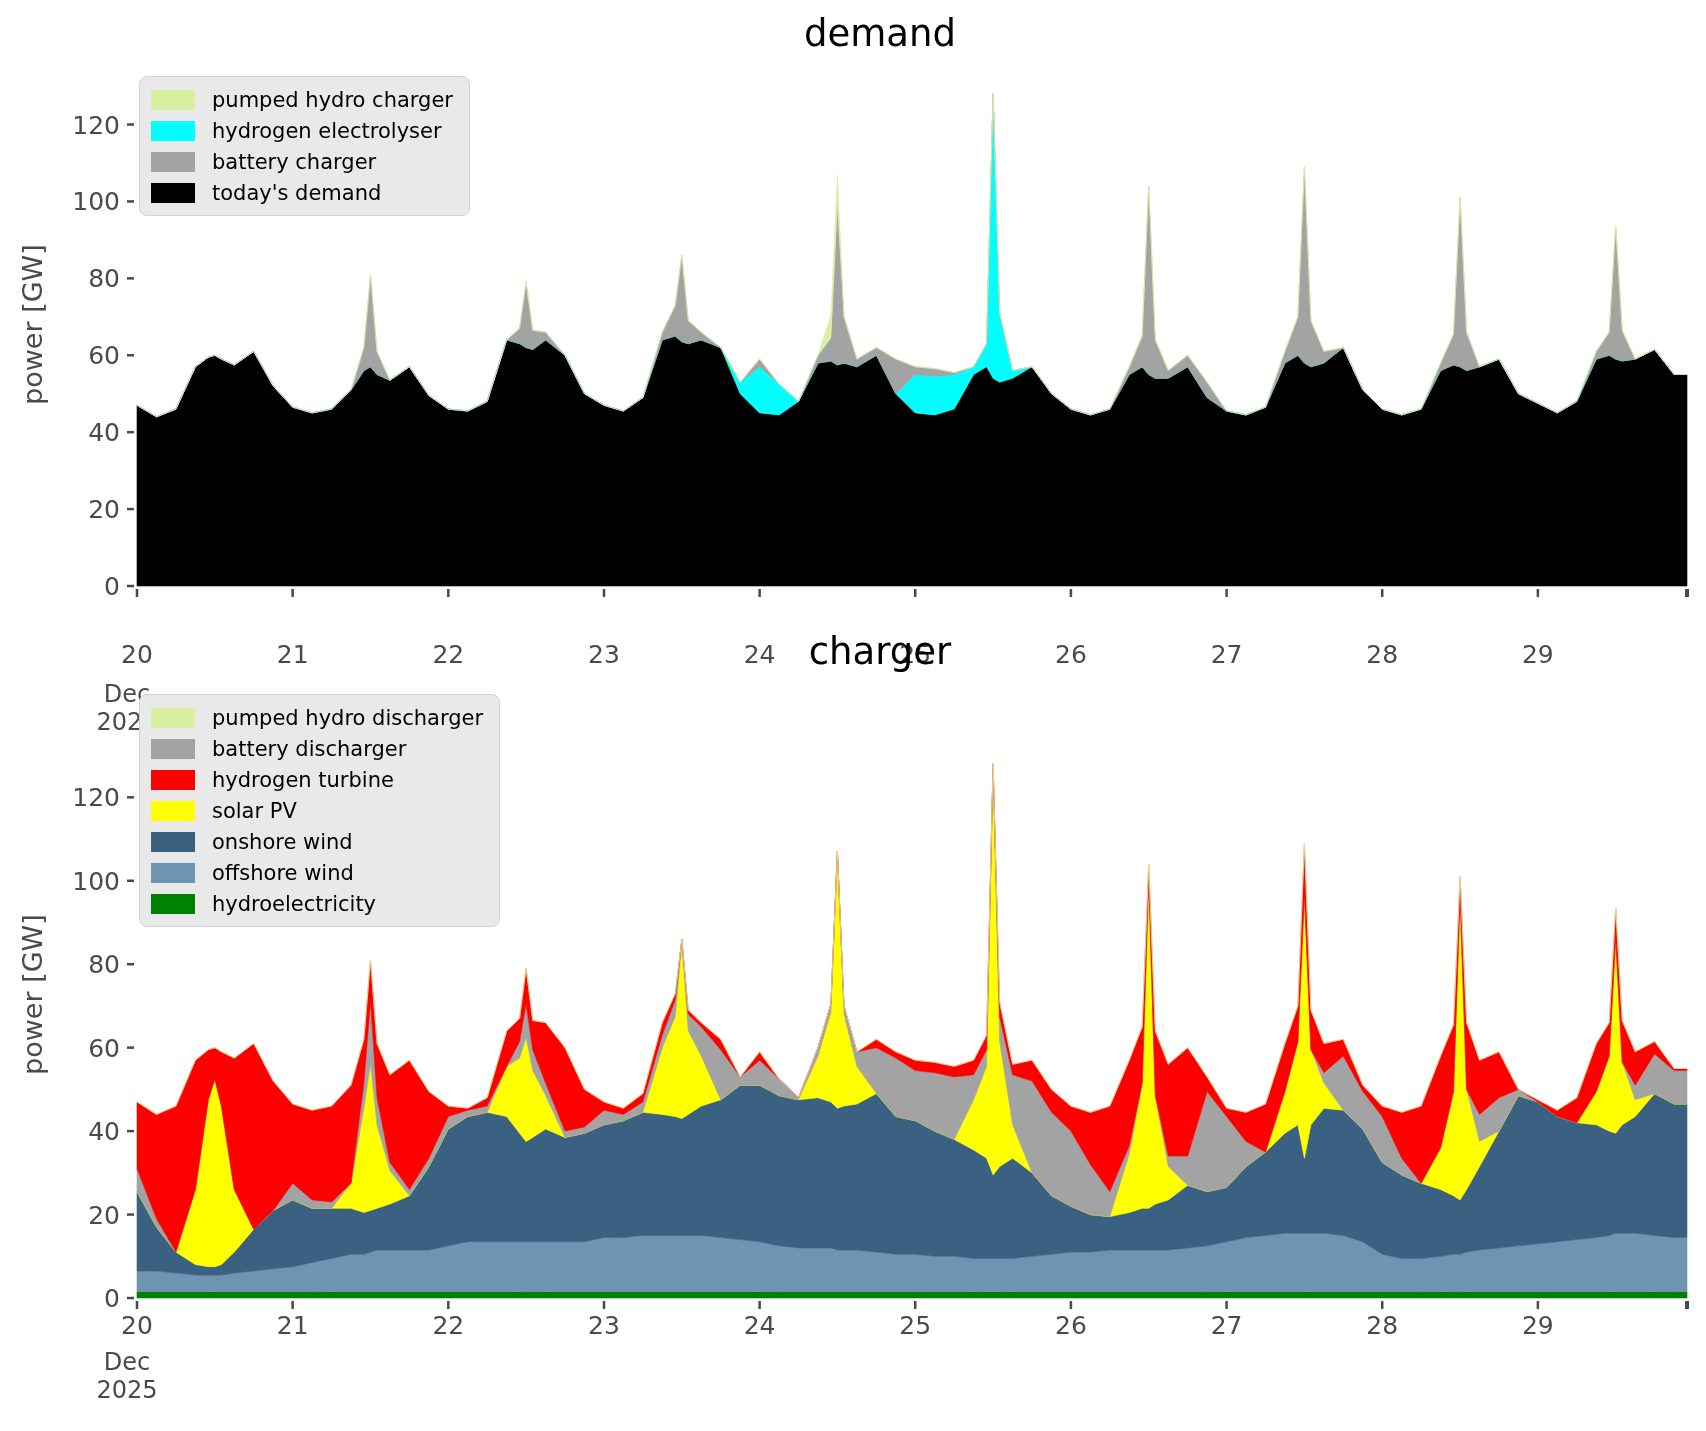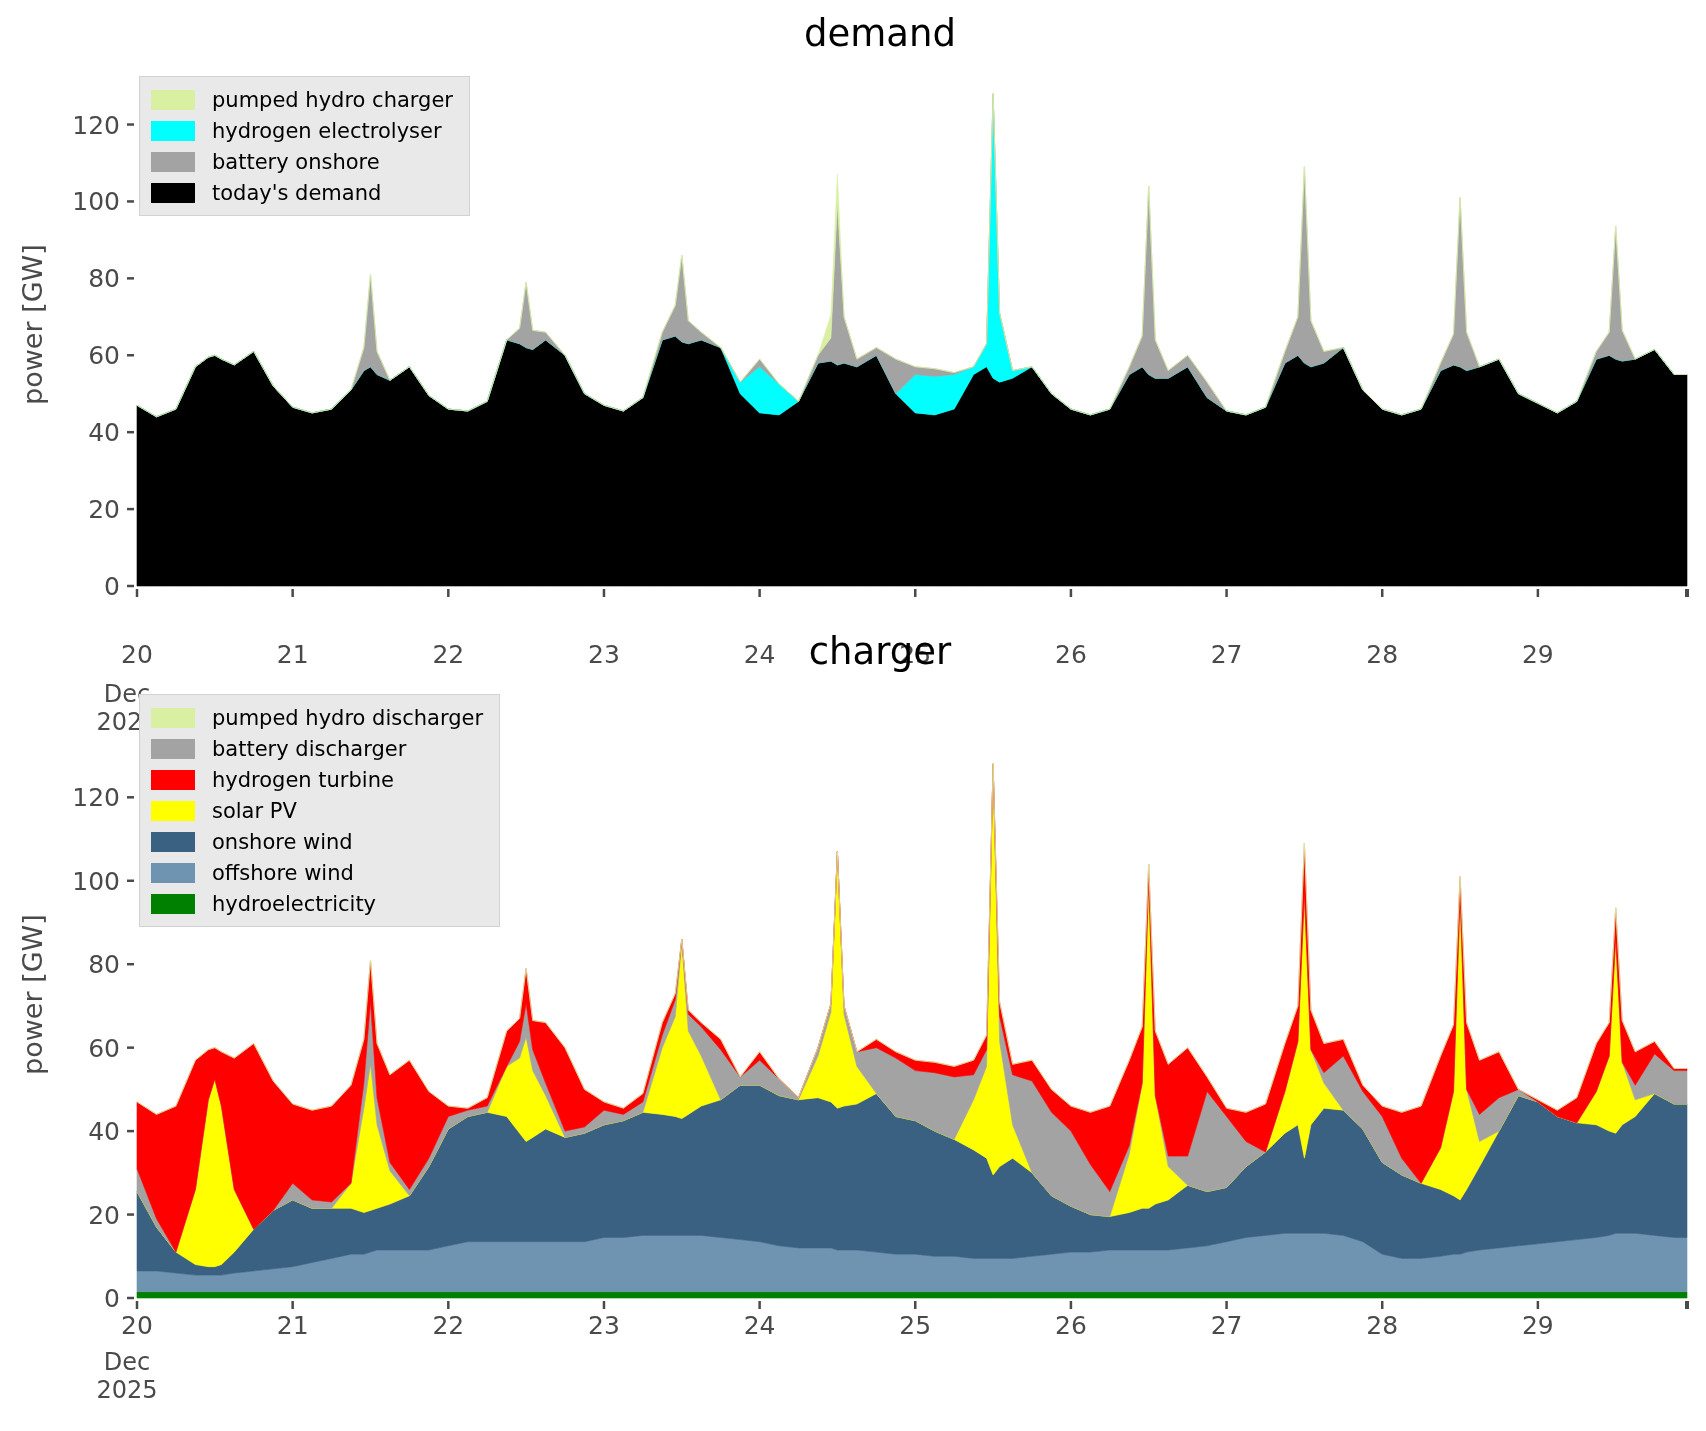--- a/index.html
+++ b/index.html
@@ -2,21 +2,21 @@
 <html><head>
 <meta charset="utf-8">
 <style>
   html,body{margin:0;padding:0;background:#ffffff;}
   body{font-family:"DejaVu Sans", sans-serif;}
   .figure{position:relative;width:1706px;height:1431px;background:#ffffff;overflow:hidden;}
   .plot-svg{position:absolute;left:0;top:0;width:1706px;height:1431px;}
   .chart-title{position:absolute;left:880px;transform:translateX(-50%);font-size:37px;color:#000000;white-space:nowrap;}
   .ylabel{position:absolute;left:-168px;width:400px;text-align:center;transform:rotate(-90deg);font-size:27px;color:#4a4a4a;white-space:nowrap;}
   .date-sublabel{position:absolute;left:75px;width:104px;text-align:center;font-size:24px;line-height:28px;color:#4a4a4a;}
-  .legend{position:absolute;background:#e9e9e9;border:1px solid #d2d2d2;border-radius:0;padding:7px 16px 7px 11px;}
+  .legend{position:absolute;background:#e9e9e9;border:1px solid #d2d2d2;border-radius:8px;padding:7px 16px 7px 11px;}
   .legend-row{display:flex;align-items:center;height:31px;}
   .legend-swatch{display:inline-block;width:44px;height:20px;margin-right:17px;flex:0 0 auto;}
   .legend-label{font-size:21px;color:#000000;white-space:nowrap;}
 </style>
 </head>
 <body>
 
 <div class="figure">
 
   <svg id="plot-0" class="plot-svg">
@@ -124,21 +124,21 @@
       <div class="legend-row">
         <span class="legend-swatch" style="background: rgb(217, 240, 163);"></span>
         <span class="legend-label">pumped hydro charger</span>
       </div>
       <div class="legend-row">
         <span class="legend-swatch" style="background: rgb(0, 255, 255);"></span>
         <span class="legend-label">hydrogen electrolyser</span>
       </div>
       <div class="legend-row">
         <span class="legend-swatch" style="background: rgb(163, 163, 163);"></span>
-        <span class="legend-label">battery onshore</span>
+        <span class="legend-label">battery charger</span>
       </div>
       <div class="legend-row">
         <span class="legend-swatch" style="background: rgb(0, 0, 0);"></span>
         <span class="legend-label">today's demand</span>
       </div>
     </div>
   <div class="legend" id="legend-1" style="left:139px;top:694px;">
       <div class="legend-row">
         <span class="legend-swatch" style="background: rgb(217, 240, 163);"></span>
         <span class="legend-label">pumped hydro discharger</span>

